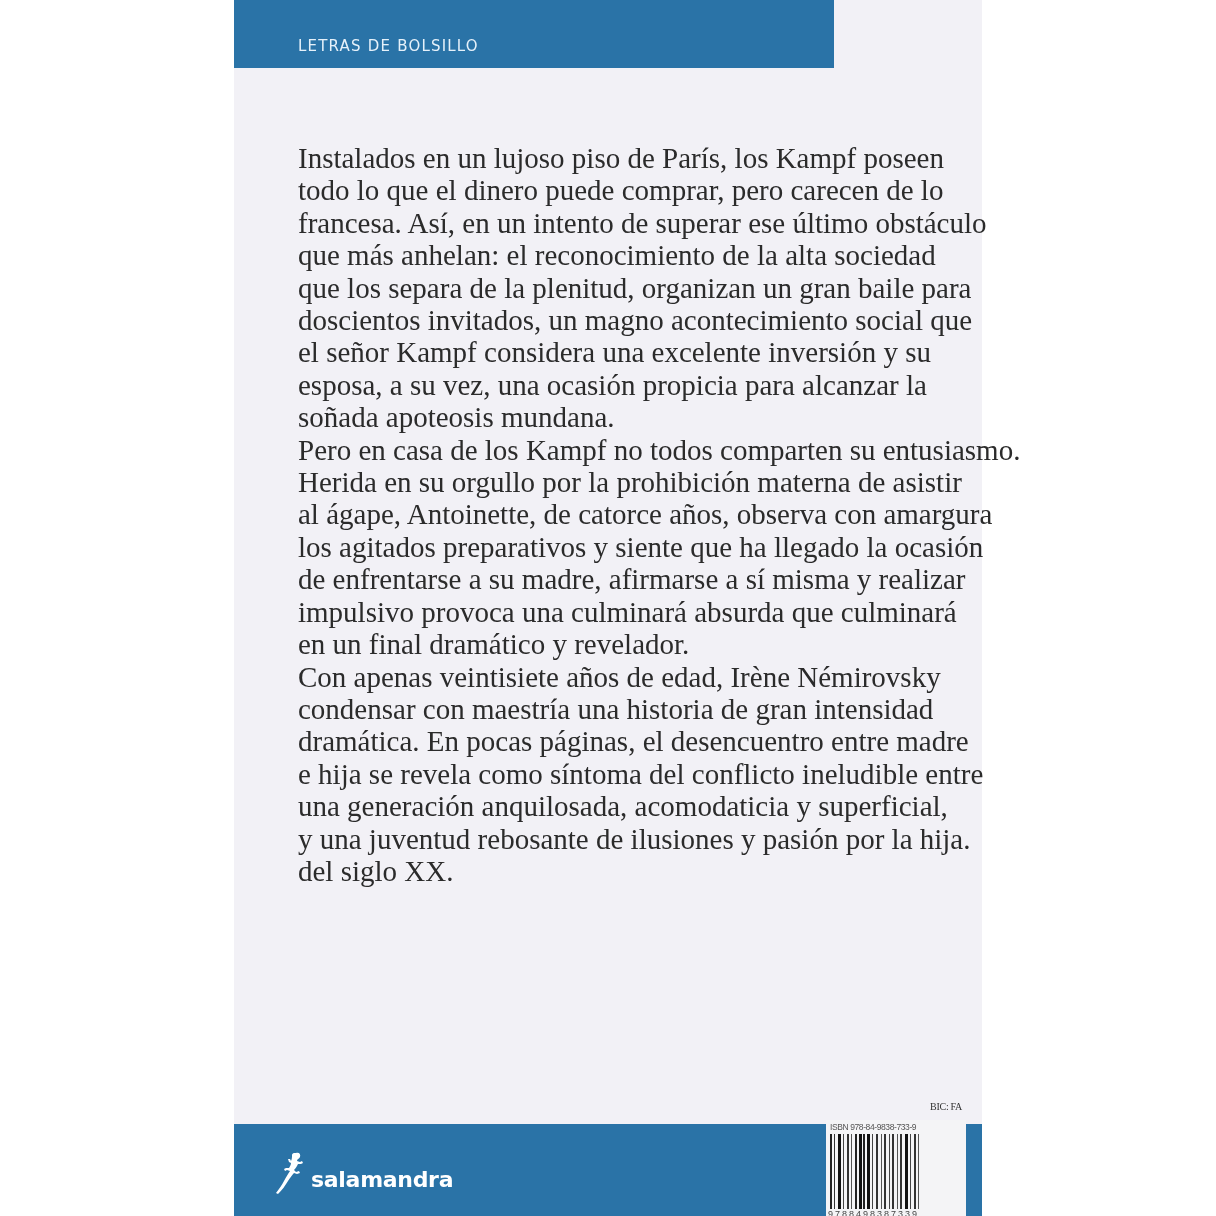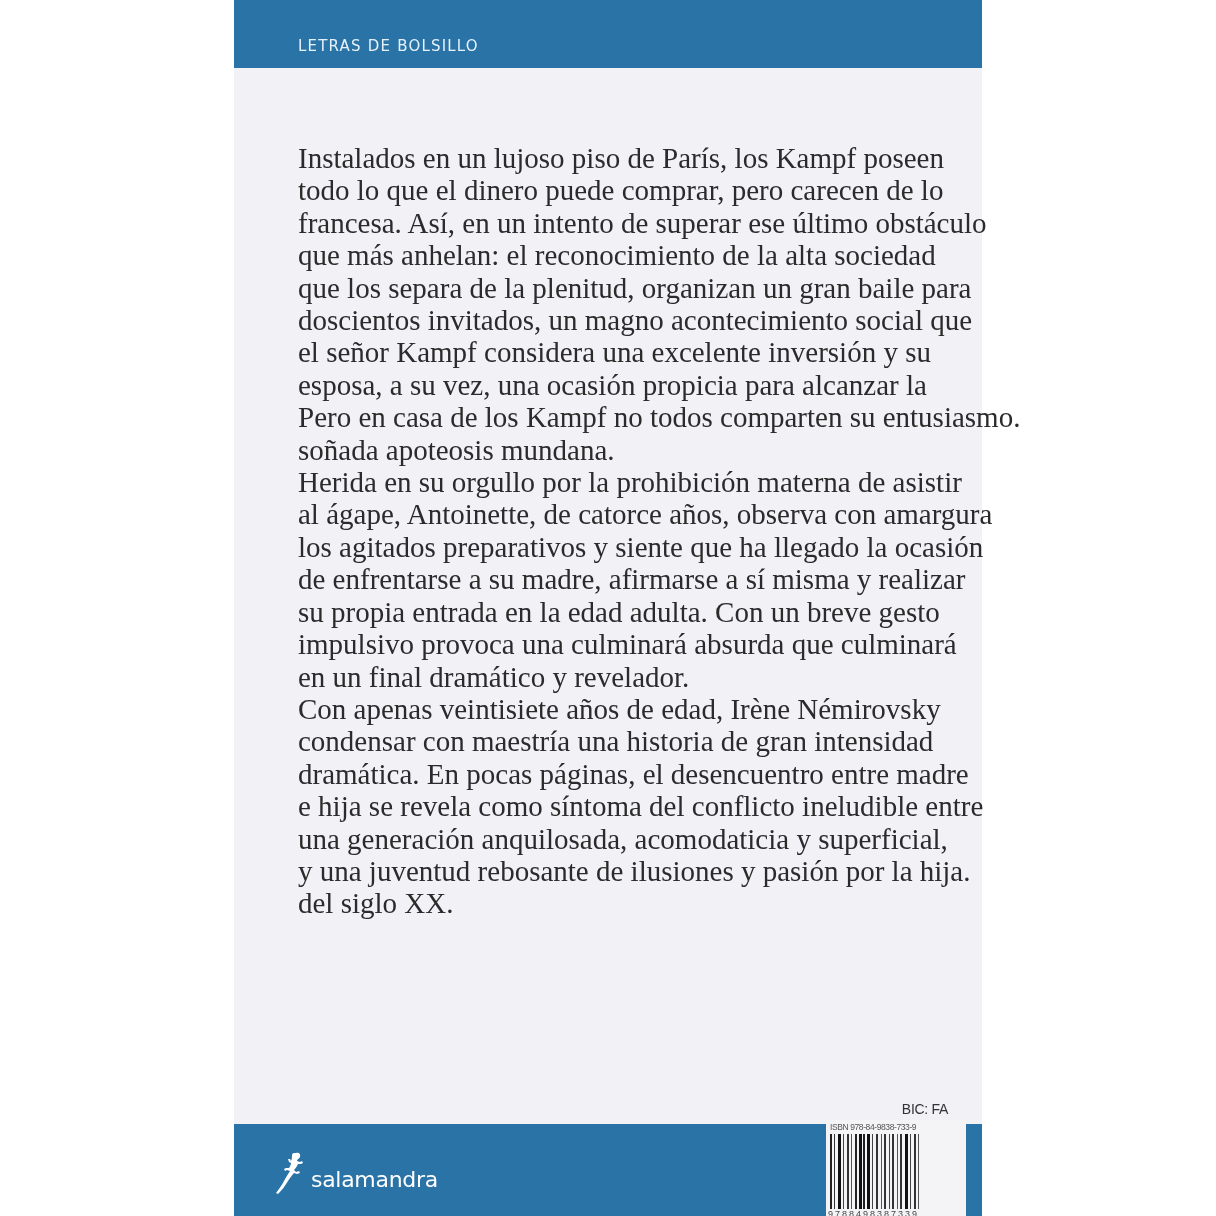--- a/index.html
+++ b/index.html
@@ -1,26 +1,26 @@
 <!DOCTYPE html>
 <html><head>
 <meta charset="utf-8">
 <style>
   html, body { margin:0; padding:0; }
   body { width:1216px; height:1216px; background:#ffffff; position:relative; overflow:hidden; }
   .book { position:absolute; left:234px; top:0; width:748px; height:1216px; background:#f2f1f6; }
-  .top-bar { position:absolute; left:0; top:0; width:748px; height:68px; background:#2a73a7; }
+  .top-bar { position:absolute; left:0; top:0; width:600px; height:68px; background:#2a73a7; }
   .series { position:absolute; left:64px; top:37px; font-family:"DejaVu Sans", sans-serif; font-size:15px; letter-spacing:1.2px; color:#e6f1fa; font-weight:500; }
   .blurb { position:absolute; left:64px; top:142px; width:640px; font-family:"Liberation Serif", serif; font-size:29px; line-height:32.4px; color:#2b2b2b; }
   .blurb .line { display:block; white-space:nowrap; }
   .bottom-bar { position:absolute; left:0; top:1124px; width:748px; height:92px; background:#2a73a7; }
-  .logo { position:absolute; left:40px; top:26px; display:flex; align-items:flex-end; }
+  .logo { position:absolute; left:40px; top:26px; display:flex; align-items:flex-end;font-weight:bold; }
   .logo svg { width:34px; height:48px; }
   .logo-text { font-family:"DejaVu Sans", sans-serif; font-size:22px; color:#ffffff; margin-left:3px; margin-bottom:6px; letter-spacing:-0.3px; }
-  .bic { position:absolute; right:34px; top:1101px; font-family:Liberation Sans, sans-serif; font-size:14px; color:#333; letter-spacing:-0.3px; }
+  .bic { position:absolute; right:20px; top:1101px; font-family:Liberation Serif, serif; font-size:10px; color:#333; letter-spacing:-0.3px; }
   .barcode-panel { position:absolute; left:592px; top:1120px; width:140px; height:96px; background:#f4f4f6; }
   .isbn { position:absolute; left:4px; top:2px; font-family:"Liberation Sans", sans-serif; font-size:8.5px; color:#555; letter-spacing:-0.4px; white-space:nowrap; }
   .bars { position:absolute; left:4px; top:14px; width:114px; height:78px; display:flex; }
   .bars span { display:block; height:100%; }
   .digits { position:absolute; left:2px; bottom:-3px; font-family:"Liberation Sans", sans-serif; font-size:9px; color:#444; letter-spacing:2px; background:#f4f4f6; white-space:nowrap; }
 </style>
 </head>
 <body>
 
 <div class="book">
@@ -30,27 +30,26 @@
 
   <div class="blurb">
     <span class="line">Instalados en un lujoso piso de París, los Kampf poseen</span>
     <span class="line">todo lo que el dinero puede comprar, pero carecen de lo</span>
     <span class="line">francesa. Así, en un intento de superar ese último obstáculo</span>
     <span class="line">que más anhelan: el reconocimiento de la alta sociedad</span>
     <span class="line">que los separa de la plenitud, organizan un gran baile para</span>
     <span class="line">doscientos invitados, un magno acontecimiento social que</span>
     <span class="line">el señor Kampf considera una excelente inversión y su</span>
     <span class="line">esposa, a su vez, una ocasión propicia para alcanzar la</span>
+    <span class="line">soñada apoteosis mundana.</span>
     <span class="line">Pero en casa de los Kampf no todos comparten su entusiasmo.</span>
-    <span class="line">soñada apoteosis mundana.</span>
     <span class="line">Herida en su orgullo por la prohibición materna de asistir</span>
     <span class="line">al ágape, Antoinette, de catorce años, observa con amargura</span>
     <span class="line">los agitados preparativos y siente que ha llegado la ocasión</span>
     <span class="line">de enfrentarse a su madre, afirmarse a sí misma y realizar</span>
-    <span class="line">su propia entrada en la edad adulta. Con un breve gesto</span>
     <span class="line">impulsivo provoca una culminará absurda que culminará</span>
     <span class="line">en un final dramático y revelador.</span>
     <span class="line">Con apenas veintisiete años de edad, Irène Némirovsky</span>
     <span class="line">condensar con maestría una historia de gran intensidad</span>
     <span class="line">dramática. En pocas páginas, el desencuentro entre madre</span>
     <span class="line">e hija se revela como síntoma del conflicto ineludible entre</span>
     <span class="line">una generación anquilosada, acomodaticia y superficial,</span>
     <span class="line">y una juventud rebosante de ilusiones y pasión por la hija.</span>
     <span class="line">del siglo XX.</span>
   </div>

